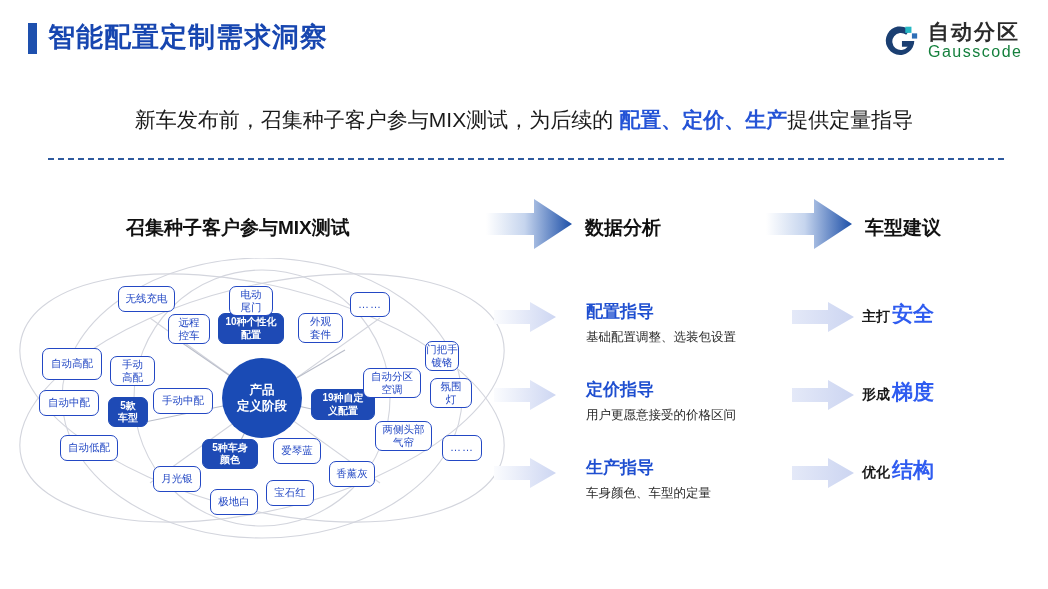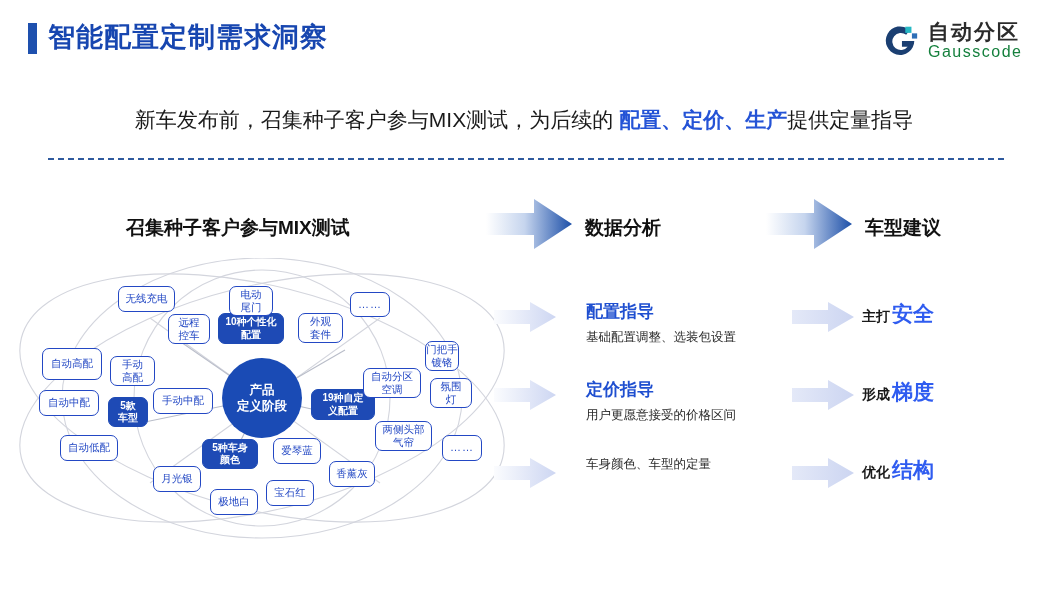--- a/index.html
+++ b/index.html
@@ -318,20 +318,21 @@
 
 <div class="mid-row" id="mid-0">
   <div class="mid-title">配置指导</div>
   <div class="mid-desc">基础配置调整、选装包设置</div>
 </div>
 <div class="mid-row" id="mid-1">
   <div class="mid-title">定价指导</div>
   <div class="mid-desc">用户更愿意接受的价格区间</div>
 </div>
 <div class="mid-row" id="mid-2">
+  <div class="mid-title">生产指导</div>
   <div class="mid-desc">车身颜色、车型的定量</div>
 </div>
 
 <div class="right-row" id="right-0">
   <span class="right-prefix">主打</span>
   <span class="right-keyword">安全</span>
 </div>
 <div class="right-row" id="right-1">
   <span class="right-prefix">形成</span>
   <span class="right-keyword">梯度</span>

